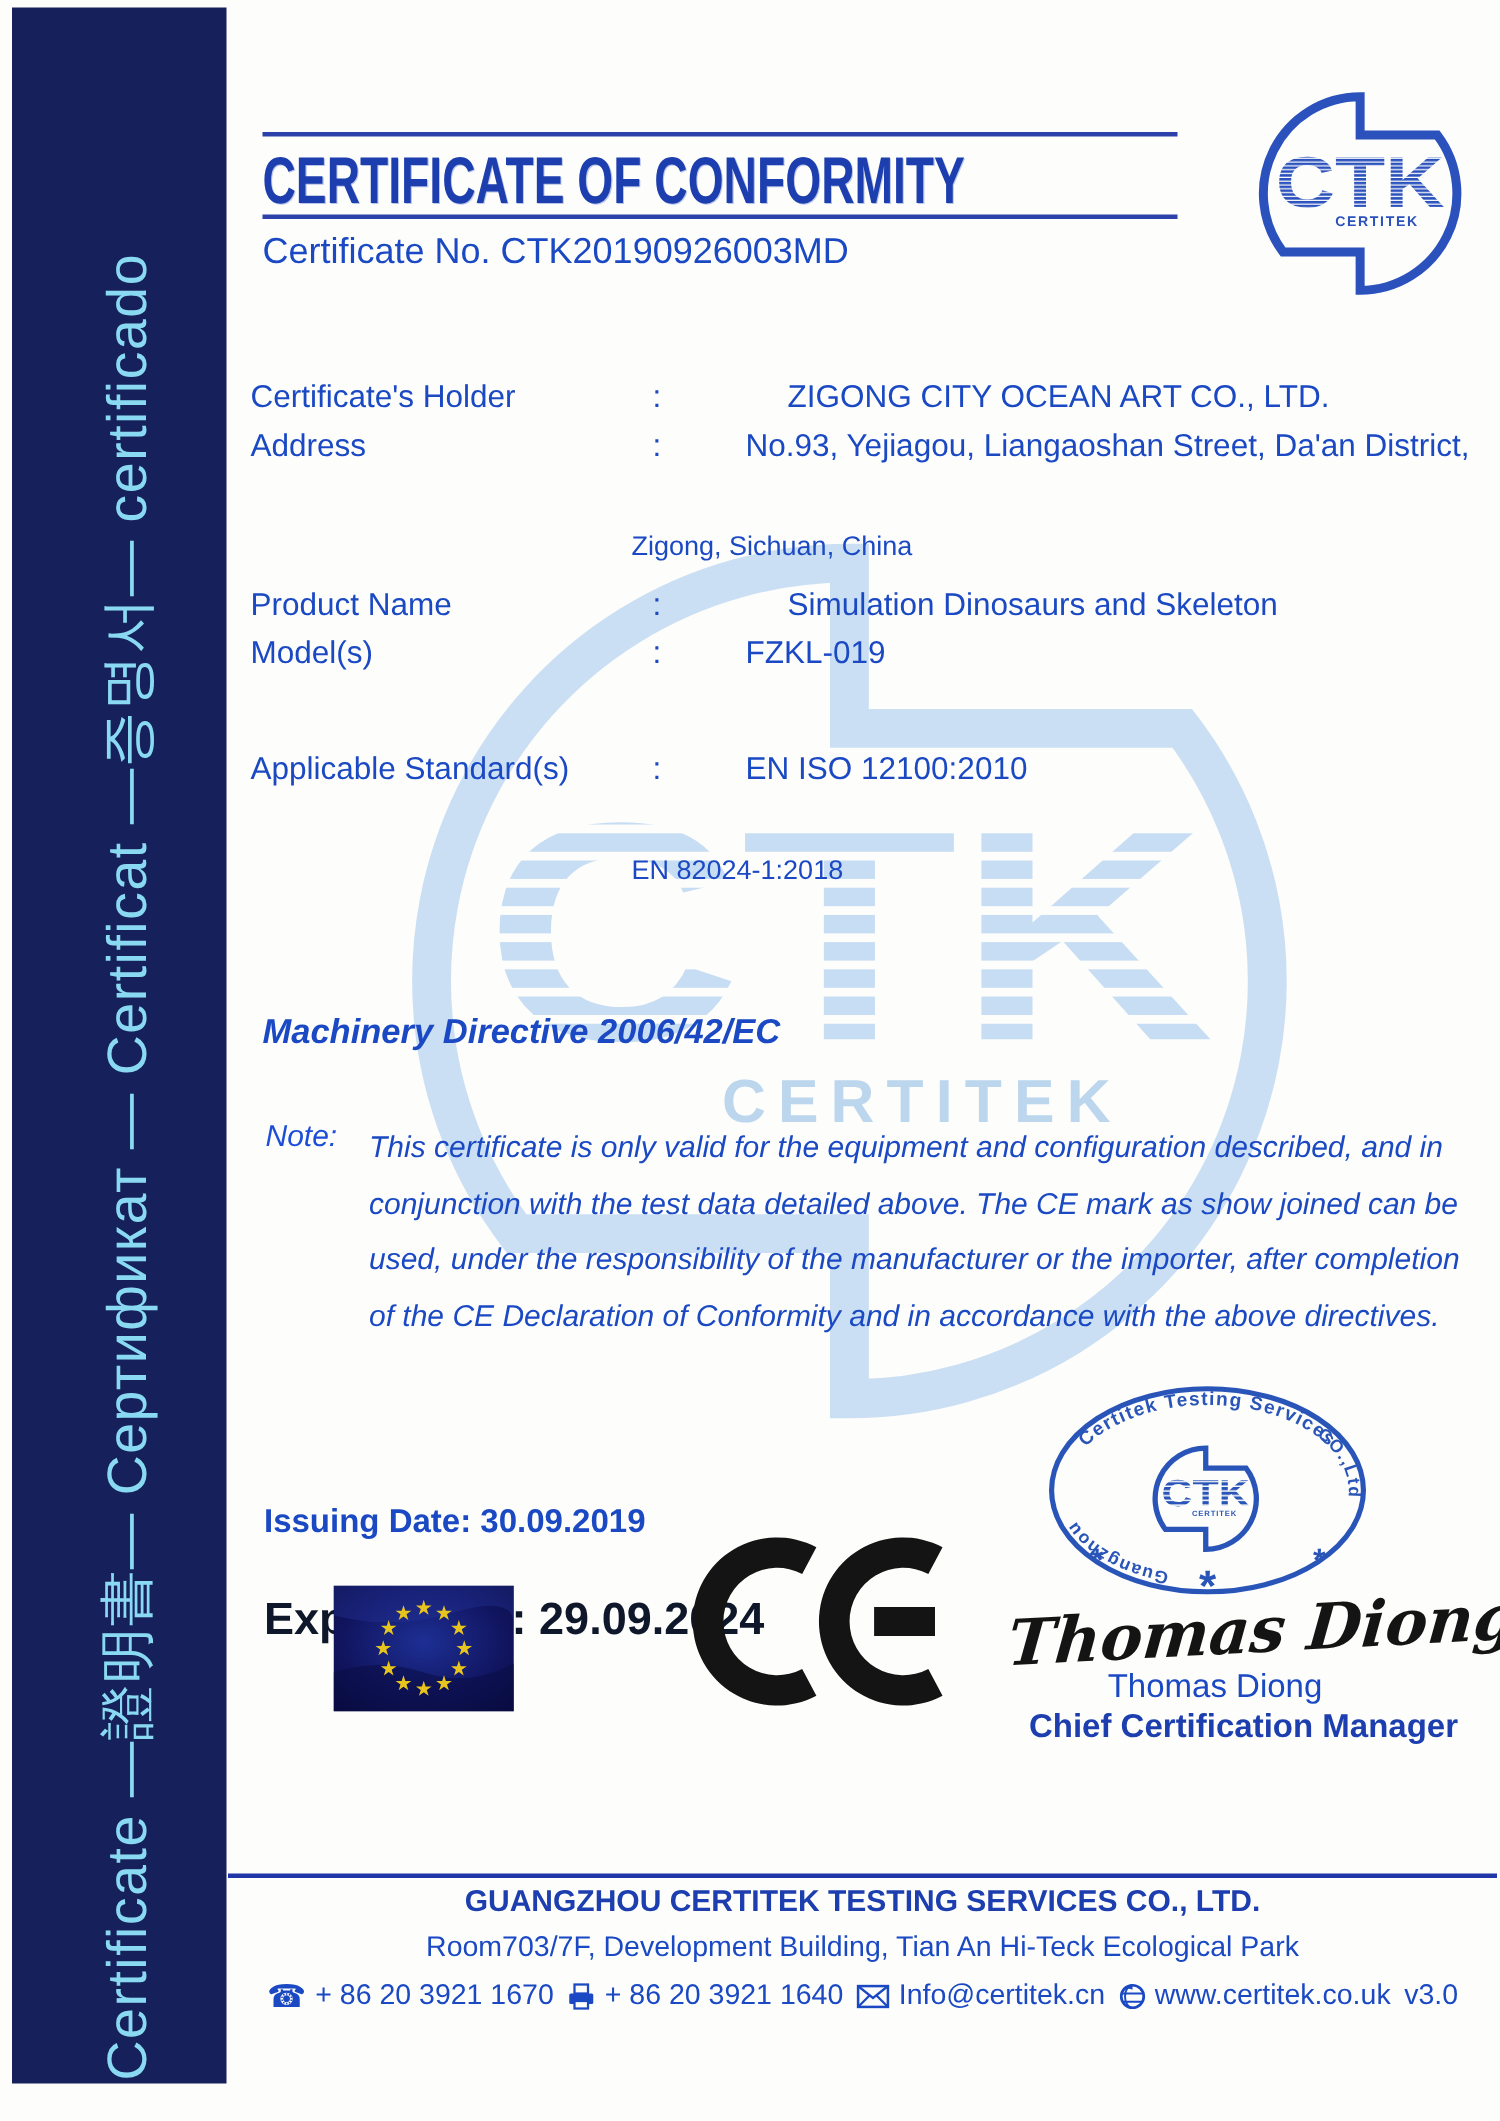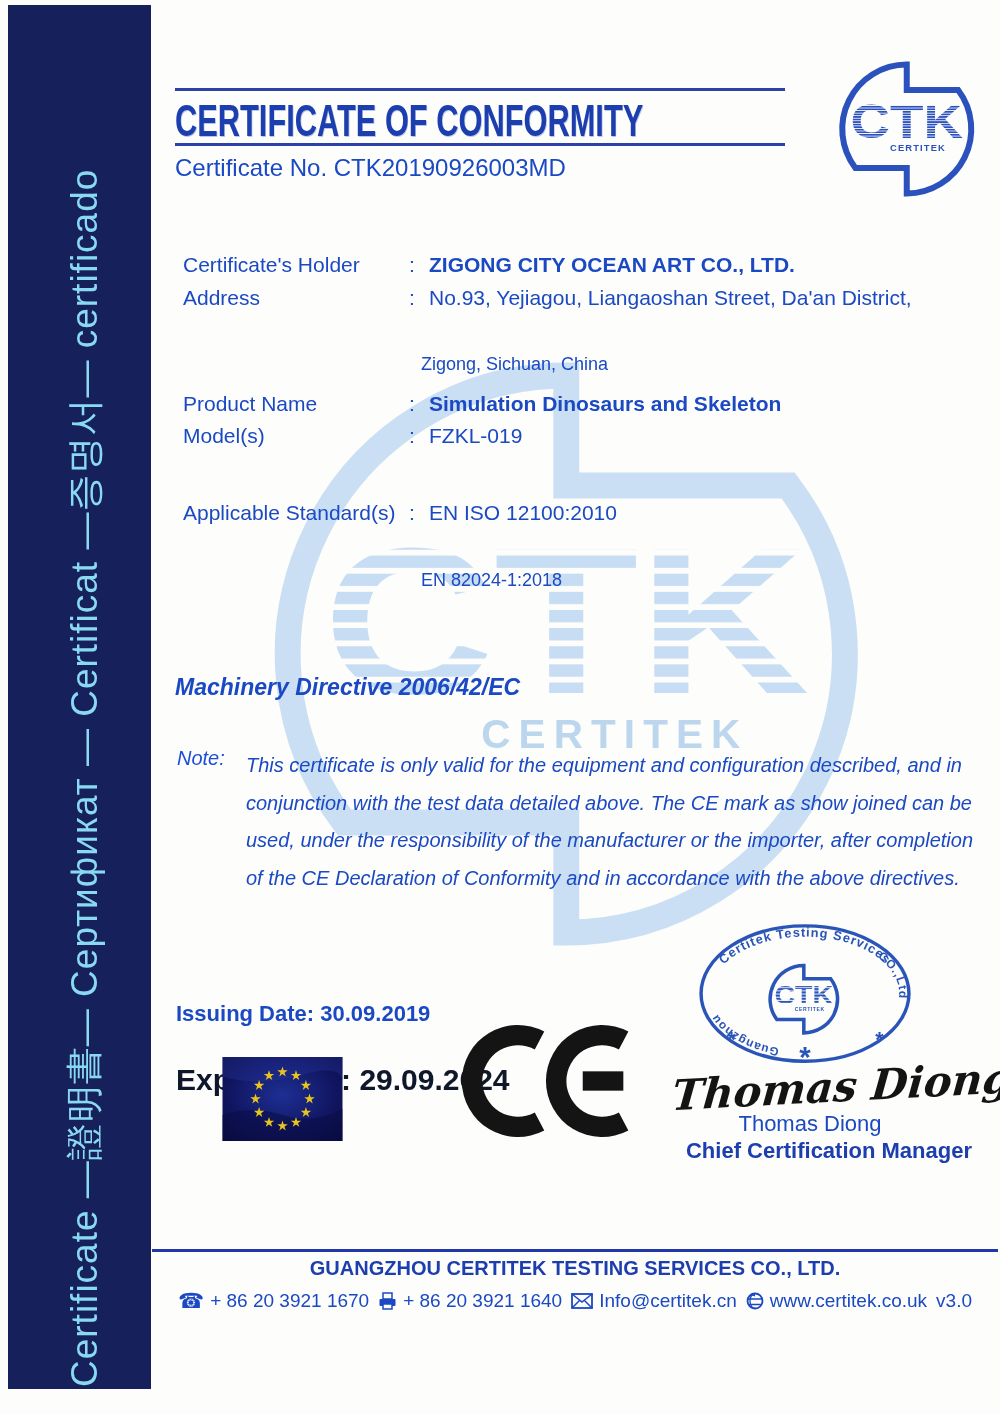--- a/index.html
+++ b/index.html
@@ -22,24 +22,24 @@
   .rule-top  { left:175px; top:88px;  width:610px; height:3px; }
   .rule-mid  { left:175px; top:143px; width:610px; height:3px; }
   .page-title {
     position:absolute; left:175px; top:96px; font-size:44px; font-weight:bold; color:#1c3eae;
     white-space:nowrap; transform:scaleX(.70); transform-origin:left top;
     text-shadow:1px 1px 0 #b9c6e8;
   }
   .cert-no { position:absolute; left:175px; top:154px; font-size:24px; color:#1a49c3; }
   .hdr-logo { position:absolute; left:834px; top:60px; width:150px; height:138px; }
   
-  .frow { position:absolute; left:183px; display:flex; font-size:21px; color:#1a49c3; white-space:nowrap; }
+  .frow { position:absolute; left:167px; display:flex; font-size:21px; color:#1a49c3; white-space:nowrap;gap:42px; }
   .frow .lbl { width:226px; flex:none; }
   .frow .col { width:20px; flex:none; }
-  .frow .val.b { font-weight:bold; }
+  .frow .val.b { font-weight:normal;margin-left:28px; }
   .cont { position:absolute; left:421px; font-size:18px; color:#1a49c3; white-space:nowrap;margin-top:36px; }
   
   .statement { position:absolute; left:175px; top:584px; width:808px; font-size:21px; line-height:32.5px; color:#1a49c3; }
   .directive { position:absolute; left:175px; top:674px; font-size:23px; font-weight:bold; font-style:italic; color:#1a49c3; }
   .note-label { position:absolute; left:177px; top:747px; font-size:20px; font-style:italic; color:#1d4ed8; }
   .note-text  { position:absolute; left:246px; top:747px; width:742px; font-size:20px; font-style:italic; line-height:37.5px; color:#1a49c3; }
   
   .issuing { position:absolute; left:176px; top:1001px; font-size:22px; font-weight:bold; color:#1a49c3; }
   .expiry  { position:absolute; left:176px; top:1063px; font-size:30px; font-weight:bold; color:#0f172a; }
   .eu-flag { position:absolute; left:222px; top:1057px; width:121px; height:84px; }
@@ -195,20 +195,21 @@
     <text x="191" y="132" font-size="22" font-weight="bold" fill="#2a55b8" text-anchor="middle">*</text>
   </svg>
 
   <div class="sig-script">Thomas Diong</div>
   <div class="sig-name">Thomas Diong</div>
   <div class="sig-role">Chief Certification Manager</div>
 
   <div class="footer-rule"></div>
   <div class="footer">
     <div class="company">GUANGZHOU CERTITEK TESTING SERVICES CO., LTD.</div>
+    <div class="addr">Room703/7F, Development Building, Tian An Hi-Teck Ecological Park</div>
     <div class="contact">
       <span class="seg">
         <span class="phone-glyph">☎</span>
         <span>+ 86 20 3921 1670</span>
       </span>
       <span class="seg">
         <svg width="19" height="18" viewBox="0 0 19 18">
           <rect x="5" y="1" width="9" height="6" fill="none" stroke="#1a49c3" stroke-width="1.5"></rect>
           <rect x="1.5" y="7" width="16" height="7" rx="1" fill="#1a49c3"></rect>
           <rect x="5" y="12" width="9" height="5" fill="#fdfdfb" stroke="#1a49c3" stroke-width="1.5"></rect>

